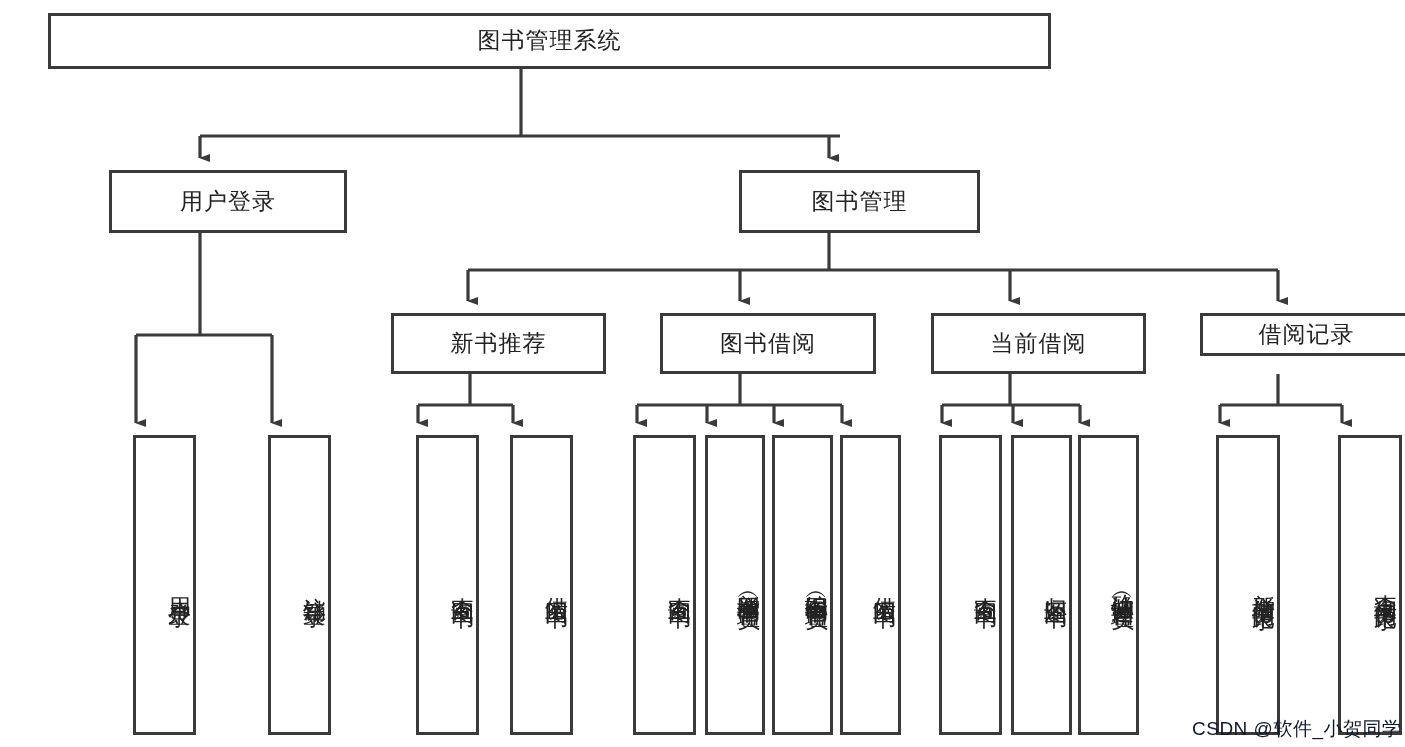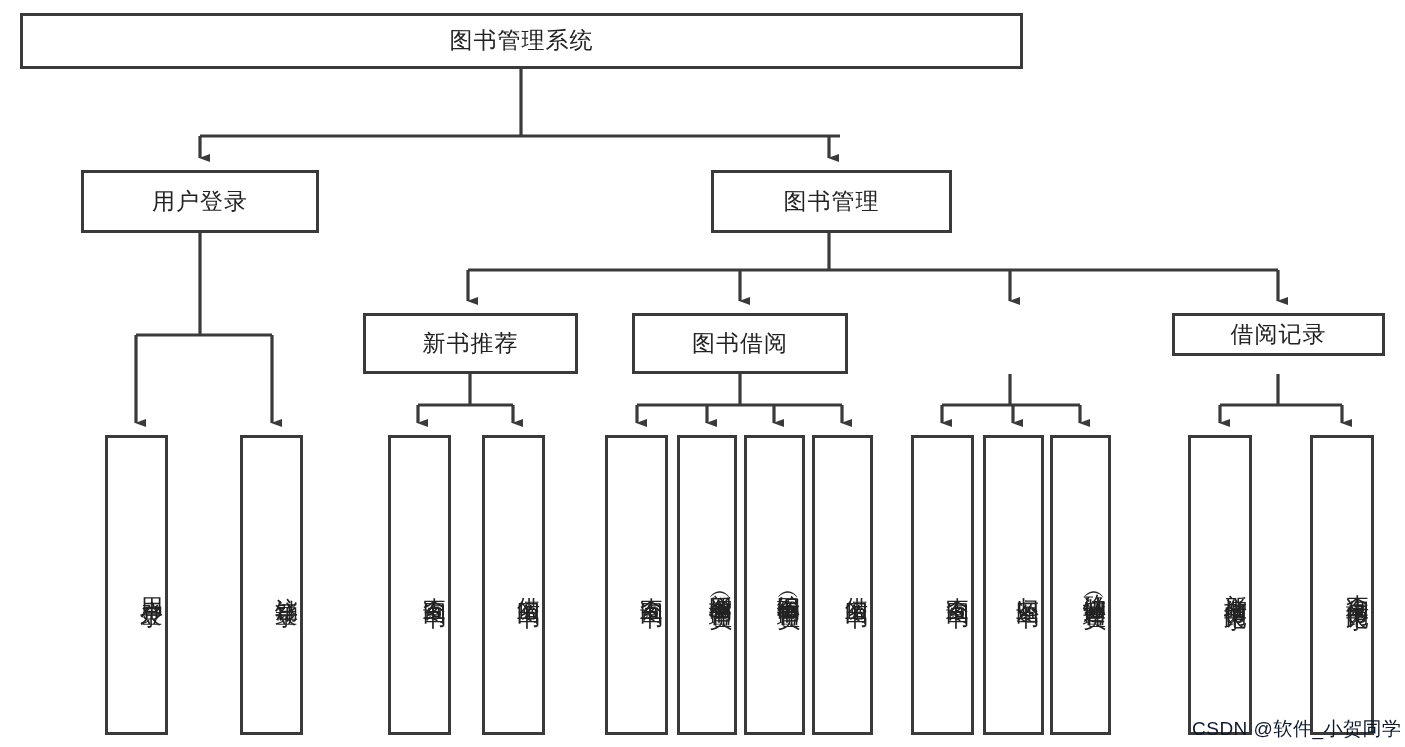--- a/index.html
+++ b/index.html
@@ -20,20 +20,21 @@
   .node {
     position: absolute;
     box-sizing: border-box;
     border: 3px solid #3a3a3a;
     background: #ffffff;
     display: flex;
     align-items: center;
     justify-content: center;
     color: #222222;
     line-height: 1.18;
+    margin-left: 28px;
   }
   .node.horiz {
     font-size: 23px;
     letter-spacing: 1px;
   }
   .node.vert {
     font-size: 23px;
     writing-mode: vertical-rl;
     text-orientation: upright;
     letter-spacing: 3px;
@@ -132,20 +133,23 @@
   <div class="node horiz" style="left:711px; top:170px; width:241px; height:63px;">
     <span>图书管理</span>
   </div>
 
   <div class="node horiz" style="left:632px; top:313px; width:216px; height:61px;">
     <span>图书借阅</span>
   </div>
   <div class="node horiz" style="left:363px; top:313px; width:215px; height:61px;">
     <span>新书推荐</span>
   </div>
+  <div class="node horiz" style="left:903px; top:313px; width:215px; height:61px;">
+    <span>当前借阅</span>
+  </div>
   <div class="node horiz" style="left:1172px; top:313px; width:213px; height:43px;">
     <span>借阅记录</span>
   </div>
 
   <div class="node vert" style="left:105px; top:435px; width:63px; height:300px;">
     <span>用户登录</span>
   </div>
   <div class="node vert" style="left:240px; top:435px; width:63px; height:300px;">
     <span>注销登录</span>
   </div>

